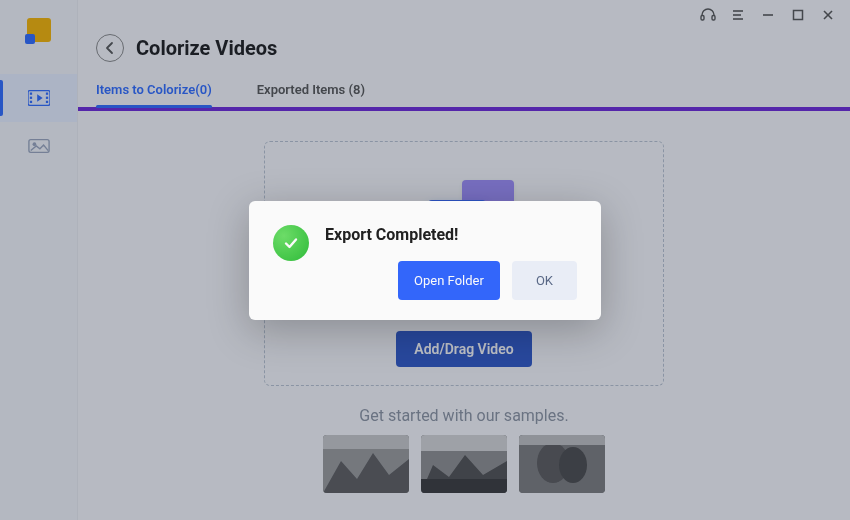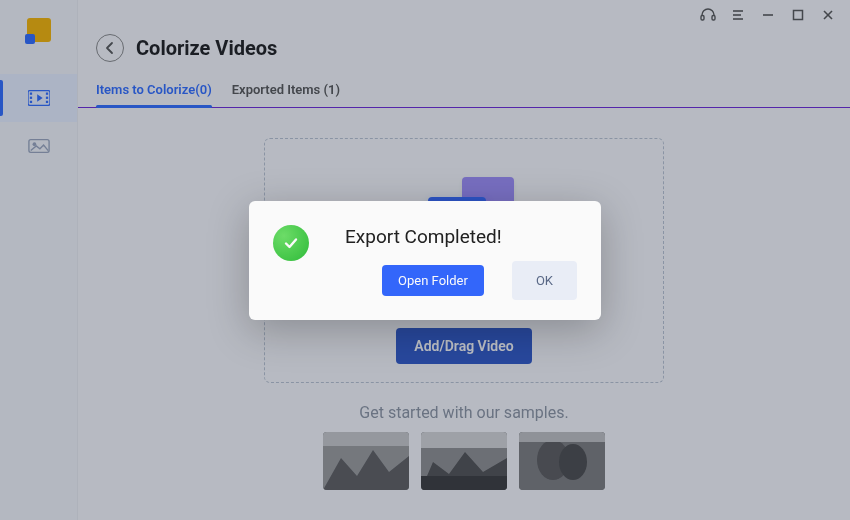--- a/index.html
+++ b/index.html
@@ -71,23 +71,23 @@
   .back-btn {
     width: 28px; height: 28px; border-radius: 50%;
     border: 1.5px solid #888;
     display: flex; align-items: center; justify-content: center;
     cursor: pointer; color: #555;
   }
   .page-title {
     font-size: 20px; font-weight: 700; color: #1c1c1c;
   }
   .tabs {
-    display: flex; gap: 20px;
+    display: flex; gap: 45px;
     padding: 0 18px;
-    border-bottom: 1px solid #6d28d9;
+    border-bottom: 4px solid #6d28d9;
   }
   .tab {
     padding: 8px 0 10px 0;
     font-size: 13px; font-weight: 600; color: #555;
     cursor: pointer; position: relative;
   }
   .tab.active { color: #2f6bff; }
   .tab.active::after {
     content: "";
     position: absolute; left: 0; right: 0; bottom: -1px;
@@ -162,24 +162,24 @@
     padding: 24px 24px 20px 24px;
   }
   .dlg-top { display: flex; gap: 16px; align-items: flex-start; }
   .dlg-icon {
     width: 36px; height: 36px; border-radius: 50%;
     background: radial-gradient(circle at 30% 30%, #6fe06a, #2fbf3a);
     display: flex; align-items: center; justify-content: center;
     flex-shrink: 0;
   }
   .dlg-icon svg { width: 18px; height: 18px; }
-  .dlg-title { font-size: 19px; font-weight: 400; color: #222; margin-left: 20px; }
+  .dlg-title { font-size: 16px; font-weight: 700; color: #222; }
   .dlg-msg { margin-top: 4px; font-size: 12.5px; color: #555; }
   .dlg-actions {
-    display: flex; justify-content: flex-end; gap: 28px; align-items: center;
+    display: flex; justify-content: flex-end; gap: 12px;
   }
   .btn-primary {
     background: #3468ff; color: #fff; border: none;
     padding: 8px 16px; font-size: 13px; border-radius: 4px; cursor: pointer;
   }
   .btn-secondary {
     background: #eef2fb; color: #5c6b8a; border: none;
     padding: 12px 24px; font-size: 13px; border-radius: 4px; cursor: pointer;
   }
 
@@ -258,21 +258,21 @@
         </svg>
       </div>
       <div class="page-title">Colorize Videos</div>
     </div>
 
     <div class="tabs">
       <div class="tab active">
         <span>Items to Colorize(0)</span>
       </div>
       <div class="tab">
-        <span>Exported Items (1)</span>
+        <span>Exported Items (8)</span>
       </div>
     </div>
 
     <div class="work-area">
       <div class="dropzone">
         <div class="drop-illus">
           <div class="oval"></div>
           <div class="card"></div>
           <div class="card2"></div>
         </div>

